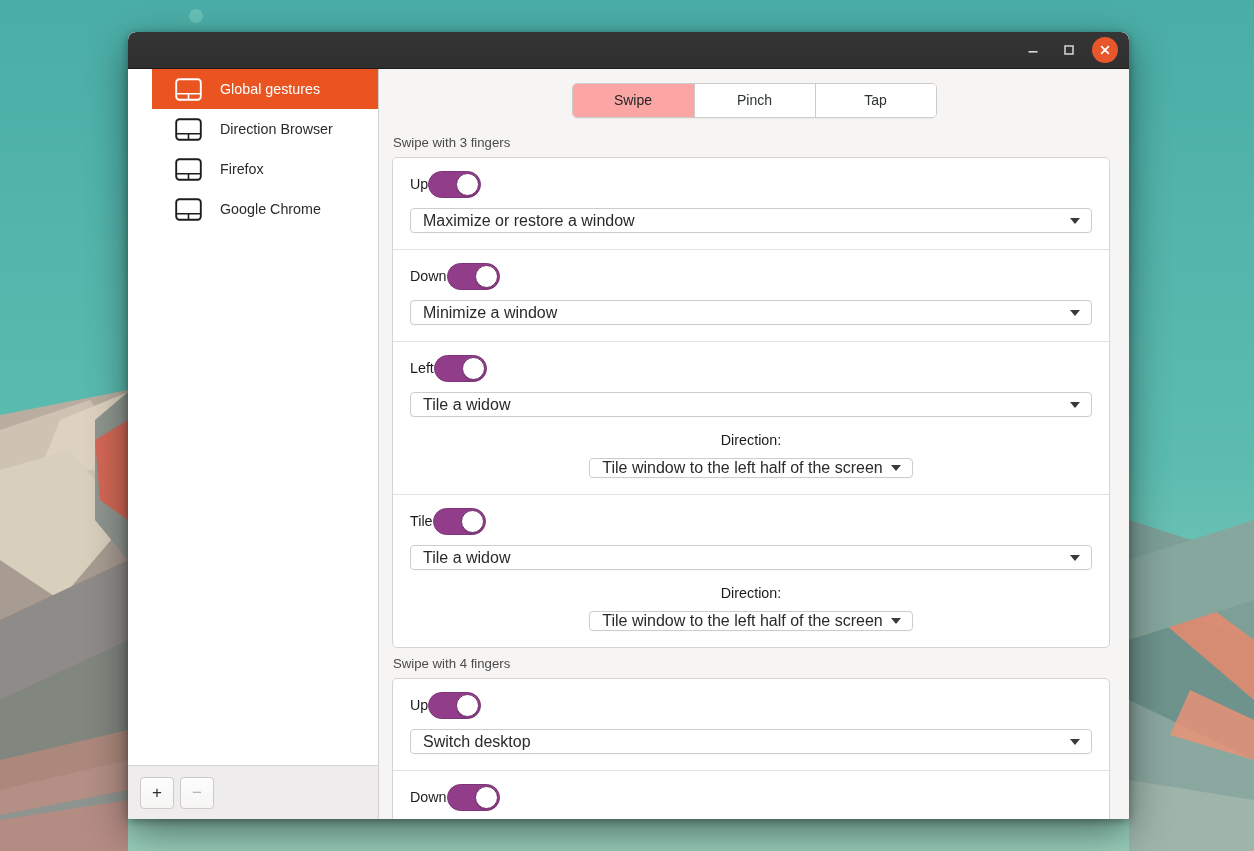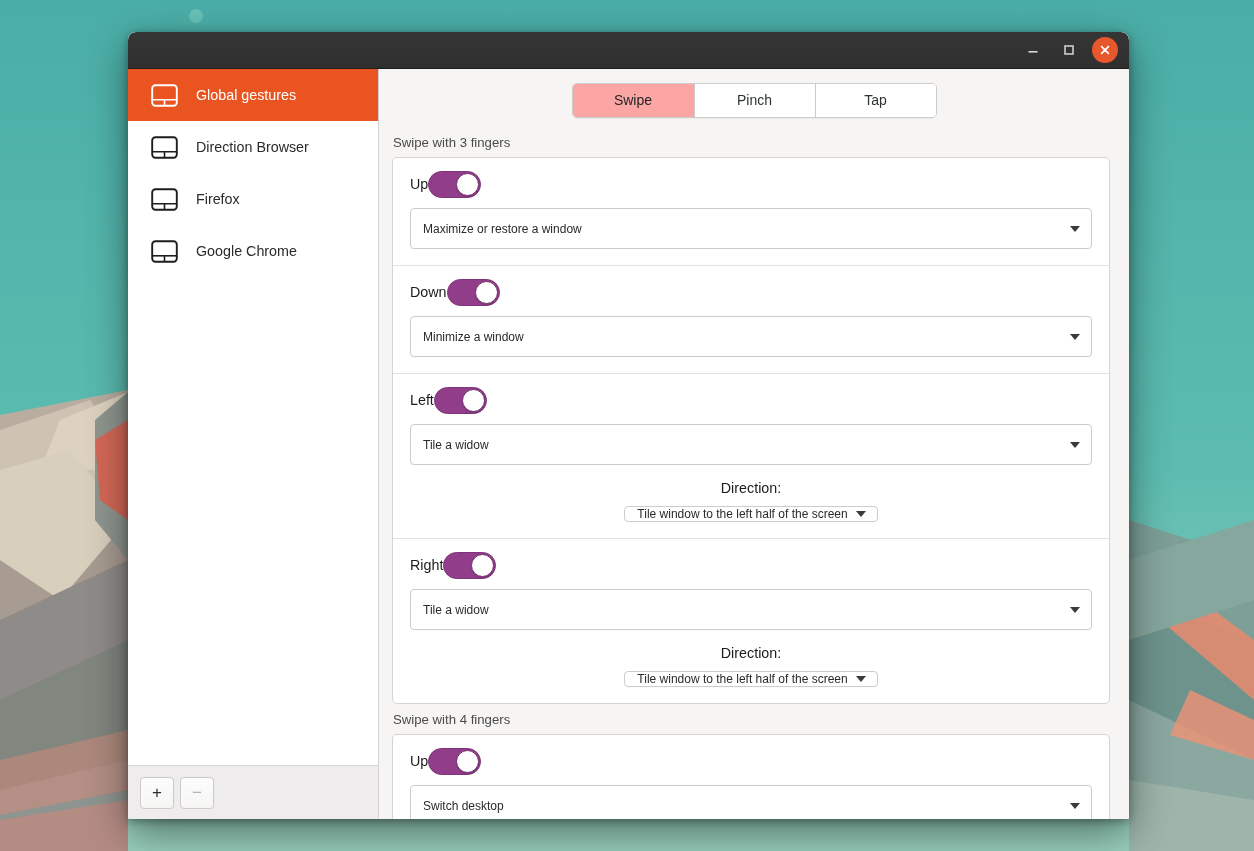--- a/index.html
+++ b/index.html
@@ -61,23 +61,24 @@
   #sidebar {
     width: 251px; flex: 0 0 251px;
     background: #ffffff;
     border-right: 1px solid #d3d1cf;
     display: flex; flex-direction: column;
     min-height: 0;
   }
   #sidebar-list { flex: 1; overflow: hidden; padding-top: 0; }
   .side-item {
     display: flex; align-items: center;
-    height: 52px; padding-left: 23px; gap: 18px;
+    height: 40px; padding-left: 23px; gap: 18px;
     color: #2b2b2b; font-size: 14.3px;
     cursor: pointer;
+    margin-left: 24px;
   }
   .side-item.selected {
     background: #e95420; color: #ffffff;
   }
   .tp-icon { width: 27px; height: 23px; flex: 0 0 27px; }
   #sidebar-actions {
     flex: 0 0 54px; height: 54px;
     background: #eeecec;
     border-top: 1px solid #d7d5d3;
     display: flex; align-items: center; gap: 6px;
@@ -161,27 +162,27 @@
   .toggle .knob {
     position: absolute; top: 1px; right: 1px;
     width: 23px; height: 23px; border-radius: 50%;
     background: #ffffff;
     border: 1px solid #6d2e68;
     box-shadow: 0 1px 1px rgba(0,0,0,.12);
   }
 
   .combo {
     margin-top: 11px;
-    height: 41px;
+    height: 25px;
     background: #ffffff;
     border: 1px solid #cfcdcb;
     border-radius: 4px;
     display: flex; align-items: center;
     padding: 0 11px 0 12px;
-    font-size: 12px; color: #2a2a2a;
+    font-size: 16px; color: #2a2a2a;
     cursor: pointer;
     box-shadow: 0 1px 0 rgba(0,0,0,.015);
   }
   .combo .ctext { flex: 1; overflow: hidden; white-space: nowrap; text-overflow: ellipsis; }
   .caret {
     width: 0; height: 0;
     border-left: 5.5px solid transparent;
     border-right: 5.5px solid transparent;
     border-top: 6.5px solid #3a3a3a;
     margin-left: 8px;
@@ -370,21 +371,21 @@
                 <span class="dirlabel">Direction:</span>
                 <div class="combo">
                   <span class="ctext">Tile window to the left half of the screen</span>
                   <span class="caret"></span>
                 </div>
               </div>
             </div>
 
             <div class="grow">
               <div class="grow-head">
-                <span class="grow-label">Right</span>
+                <span class="grow-label">Tile</span>
                 <div class="toggle">
                     <div class="knob"></div>
                   </div>
               </div>
               <div class="combo">
                 <span class="ctext">Tile a widow</span>
                 <span class="caret"></span>
               </div>
               <div class="dirrow">
                 <span class="dirlabel">Direction:</span>

